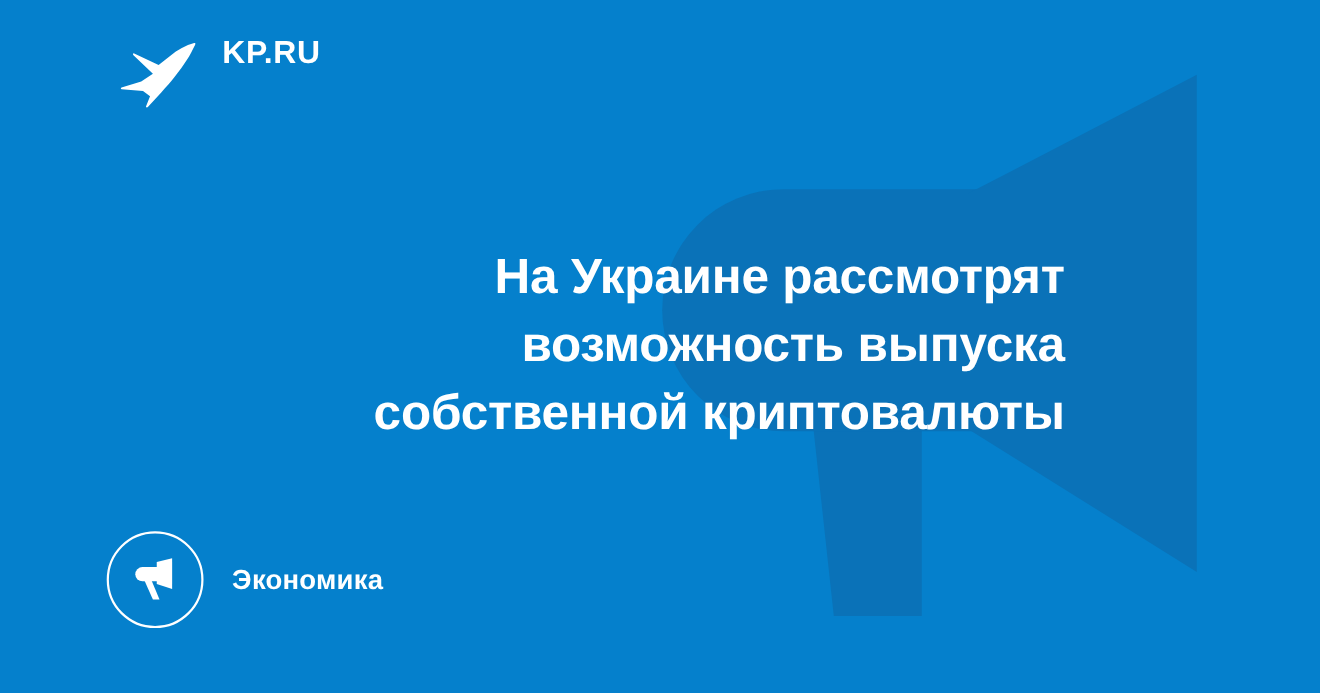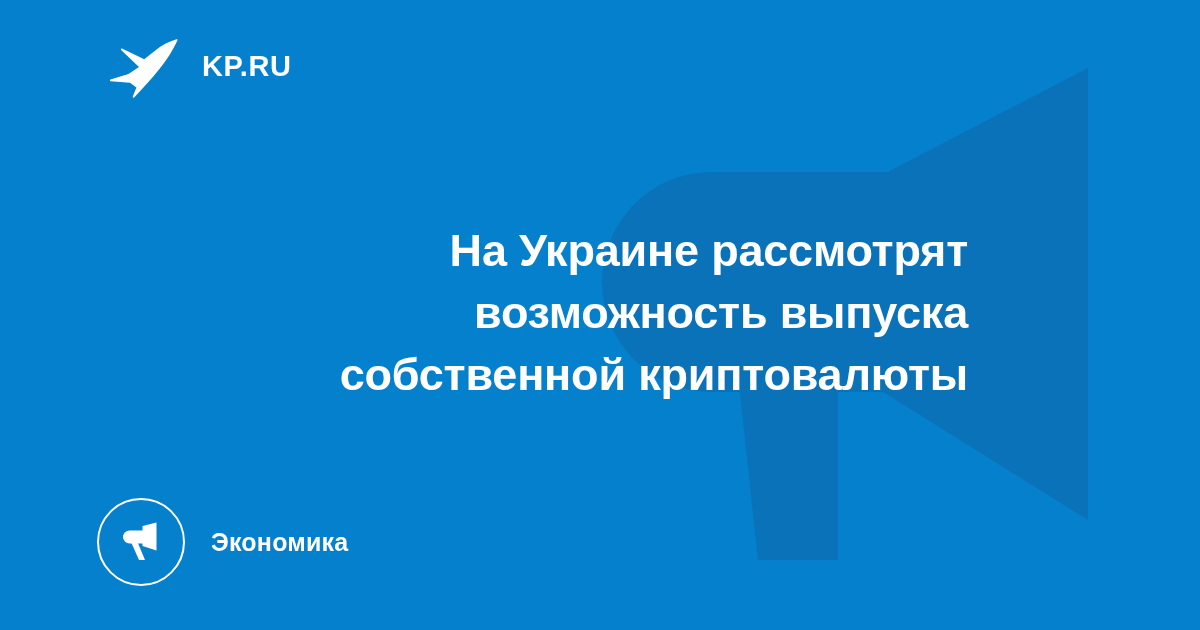--- a/index.html
+++ b/index.html
@@ -31,21 +31,21 @@
     height: 630px;
     pointer-events: none;
   }
 
   
   #brand {
     position: absolute;
     left: 108px;
     top: 34px;
     display: flex;
-    align-items: center;
+    align-items: flex-start;
     height: 64px;
   }
   #brand-bird {
     width: 72px;
     height: 64px;
     display: block;
   }
   #brand-name {
     margin-left: 22px;
     color: #ffffff;
@@ -71,21 +71,21 @@
   }
   #headline .line {
     display: block;
     white-space: nowrap;
   }
 
   
   #rubric {
     position: absolute;
     left: 97px;
-    top: 498px;
+    top: 483px;
     display: flex;
     align-items: center;
     height: 88px;
   }
   #rubric-circle {
     width: 88px;
     height: 88px;
     border-radius: 50%;
     border: 2px solid #ffffff;
     box-sizing: border-box;

